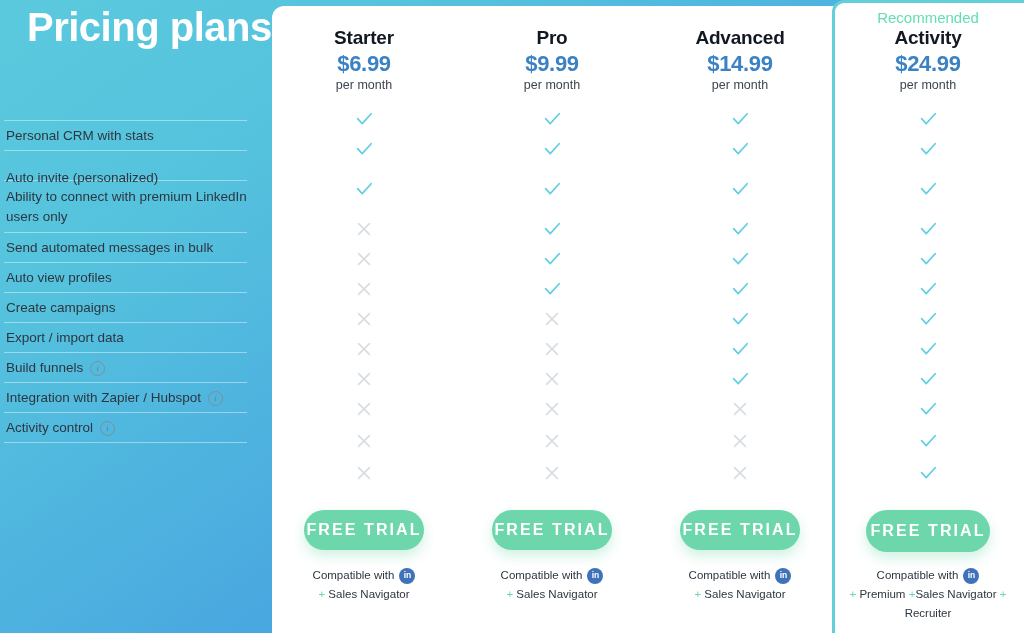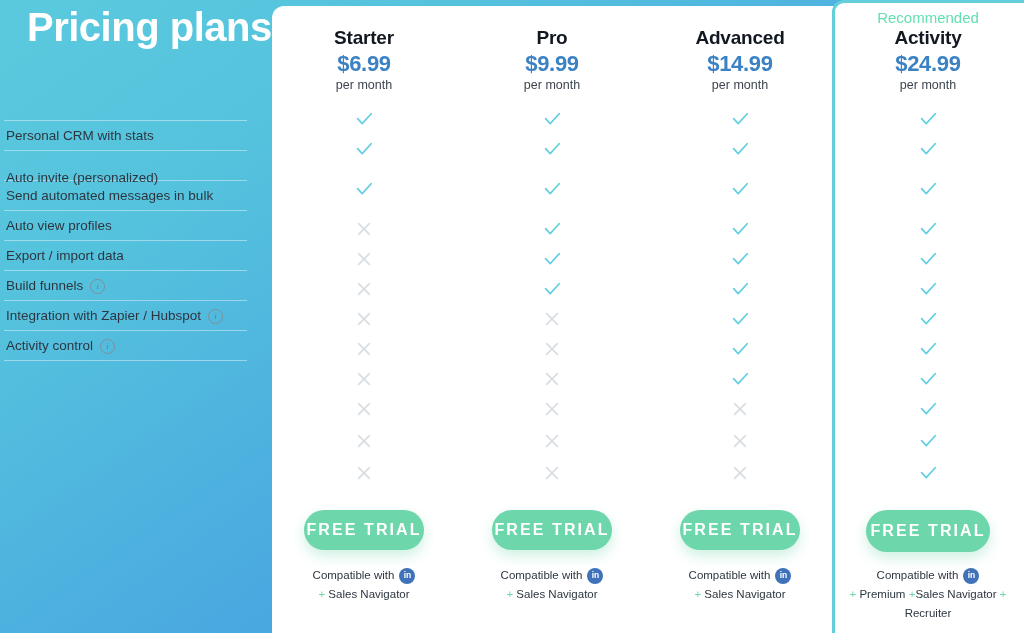--- a/index.html
+++ b/index.html
@@ -206,28 +206,38 @@
         <div class="feature-row" style="height: 30px; margin-top: 14px;">
           <div style="display: flex; align-items: center; flex-wrap: nowrap;">
             <span class="flabel">Personal CRM with stats</span>
           </div>
         </div>
         <div class="feature-row" style="height: 30px;">
           <div style="display: flex; align-items: center; flex-wrap: nowrap; margin-top: 25px;">
             <span class="flabel">Auto invite (personalized)</span>
           </div>
         </div>
+        <div class="feature-row" style="height: 52px;">
+          <div style="display: flex; align-items: center; flex-wrap: nowrap;">
+            <span class="flabel">Ability to connect with premium LinkedIn users only</span>
+          </div>
+        </div>
         <div class="feature-row" style="height: 30px;">
           <div style="display: flex; align-items: center; flex-wrap: nowrap;">
             <span class="flabel">Send automated messages in bulk</span>
           </div>
         </div>
         <div class="feature-row" style="height: 30px;">
           <div style="display: flex; align-items: center; flex-wrap: nowrap;">
             <span class="flabel">Auto view profiles</span>
+          </div>
+        </div>
+        <div class="feature-row" style="height: 30px;">
+          <div style="display: flex; align-items: center; flex-wrap: nowrap;">
+            <span class="flabel">Create campaigns</span>
           </div>
         </div>
         <div class="feature-row" style="height: 30px;">
           <div style="display: flex; align-items: center; flex-wrap: nowrap;">
             <span class="flabel">Export / import data</span>
           </div>
         </div>
         <div class="feature-row" style="height: 30px;">
           <div style="display: flex; align-items: center; flex-wrap: nowrap;">
             <span class="flabel">Build funnels</span>

